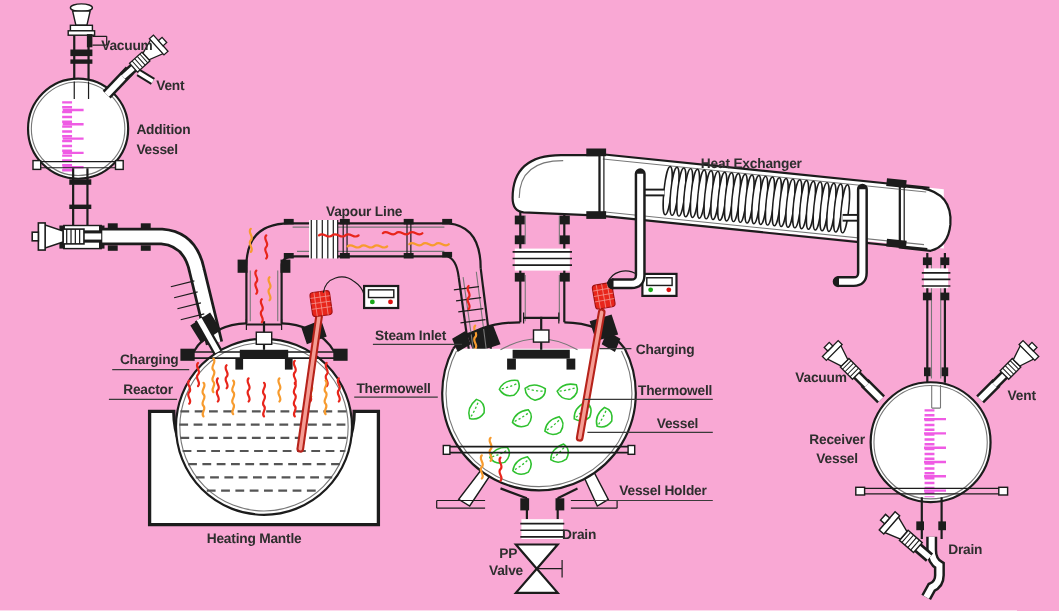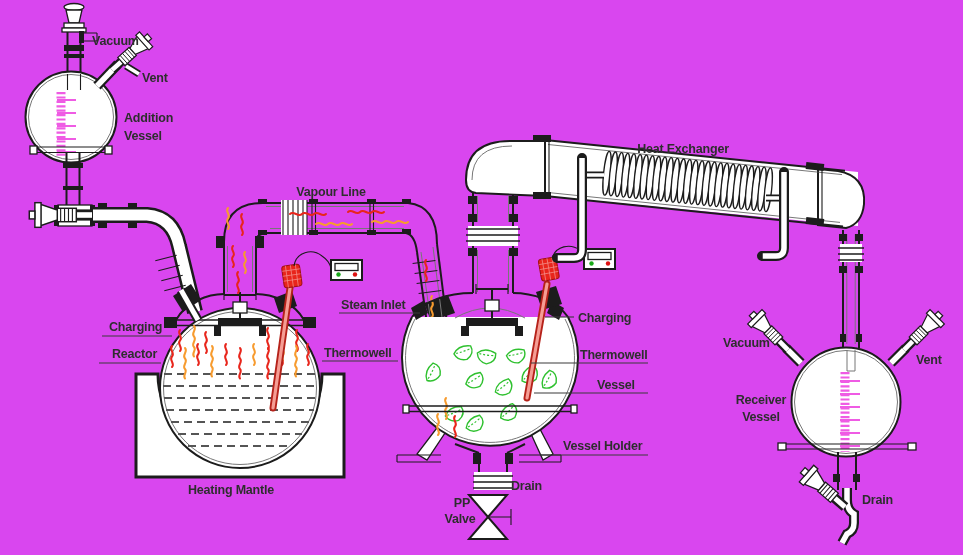--- a/index.html
+++ b/index.html
@@ -1,16 +1,16 @@
 <!DOCTYPE html>
 <html><head>
 <meta charset="utf-8">
 <style>
   html,body{margin:0;padding:0;background:#fff}
-  .stage{position:relative;width:963px;height:555px;background:#d946ef;overflow:hidden;
+  .stage{position:relative;width:963px;height:555px;background:#f9a8d4;overflow:hidden;
          font-family:"Liberation Sans",sans-serif}
   svg text{font:700 12.5px "Liberation Sans",sans-serif;fill:#2e2e2e;letter-spacing:-0.2px}
   .k{stroke:#1c1c1c;fill:none;stroke-width:2}
   .k15{stroke:#1c1c1c;fill:none;stroke-width:1.5}
   .k1{stroke:#1c1c1c;fill:none;stroke-width:1.1}
   .g1{stroke:#777;fill:none;stroke-width:1}
   .wf{fill:#fff;stroke:#1c1c1c;stroke-width:2}
   .wf1{fill:#fff;stroke:#1c1c1c;stroke-width:1.3}
   .bk{fill:#1c1c1c;stroke:none}
   .pipe{stroke:#1c1c1c;stroke-width:10;fill:none}

